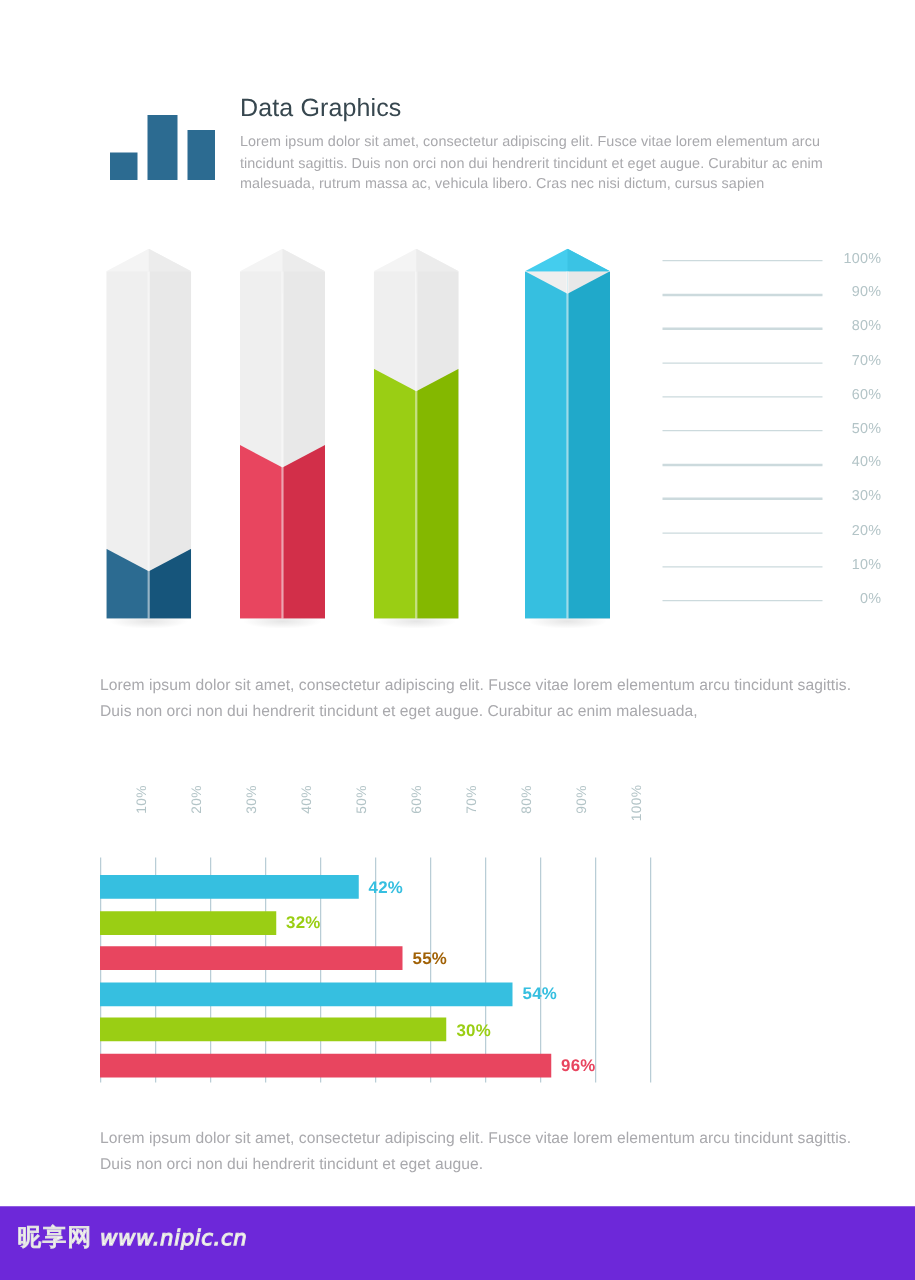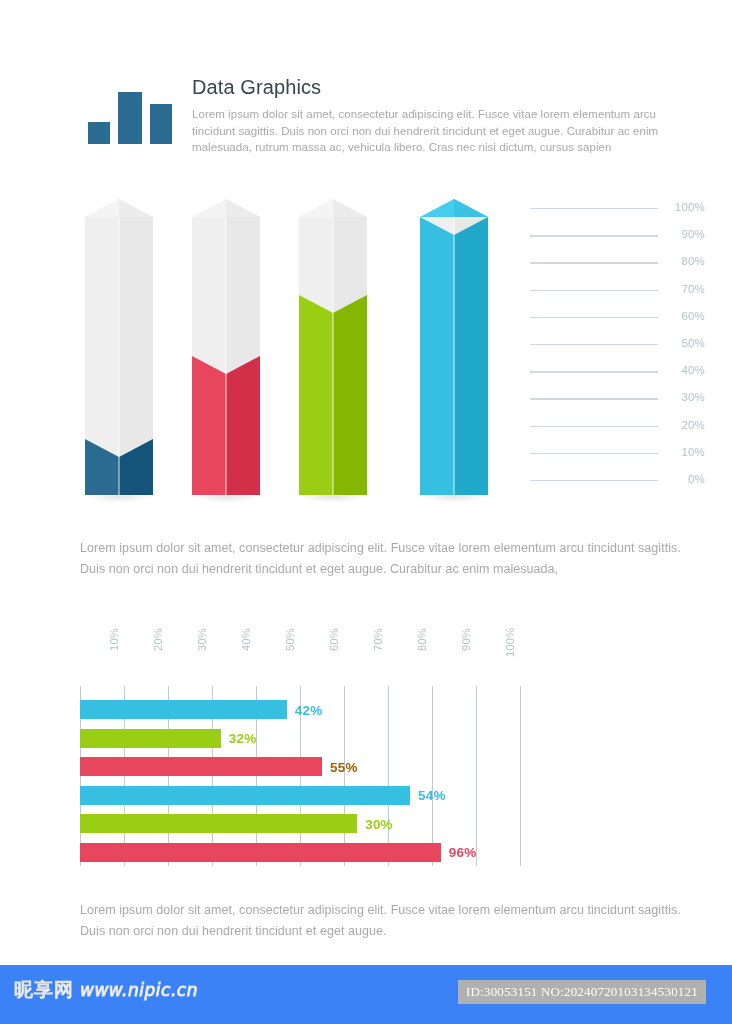--- a/index.html
+++ b/index.html
@@ -90,21 +90,21 @@
     position: absolute; left: 0; top: 58px; width: 1.3px; height: 180px; background: #b9cdd6;
   }
 
   
   .bot-para {
     position: absolute; left: 80px; top: 900px; width: 610px;
     font-size: 12.5px; line-height: 21px; color: #a9a9ad; letter-spacing: .05px;
   }
 
   
-  .footer { position: absolute; left: 0; top: 965px; width: 732px; height: 59px; background: #3b82f6; }
+  .footer { position: absolute; left: 0; top: 965px; width: 732px; height: 59px; background: #6d28d9; }
   .wm-left {
     position: absolute; left: 14px; top: 12px;
     font-size: 19px; color: #ffffff; letter-spacing: 1px;
     -webkit-text-stroke: 1px #e2e2e2;
     text-shadow: 0 0 0 #e2e2e2;
     font-family: "DejaVu Sans", sans-serif;
   }
   .wm-left .url {
     font-size: 17px; font-style: italic; letter-spacing: .5px; margin-left: 6px;
   }
@@ -292,15 +292,14 @@
 
   </div>
 
   <div class="bot-para">Lorem ipsum dolor sit amet, consectetur adipiscing elit. Fusce vitae lorem elementum arcu tincidunt sagittis. Duis non orci non dui hendrerit tincidunt et eget augue.</div>
 
   <div class="footer">
     <div class="wm-left">
       <span>昵享网</span><span class="url">www.nipic.cn</span>
     </div>
   </div>
-  <div class="wm-id">ID:30053151 NO:20240720103134530121</div>
 
 </div>
 
 </body></html>

